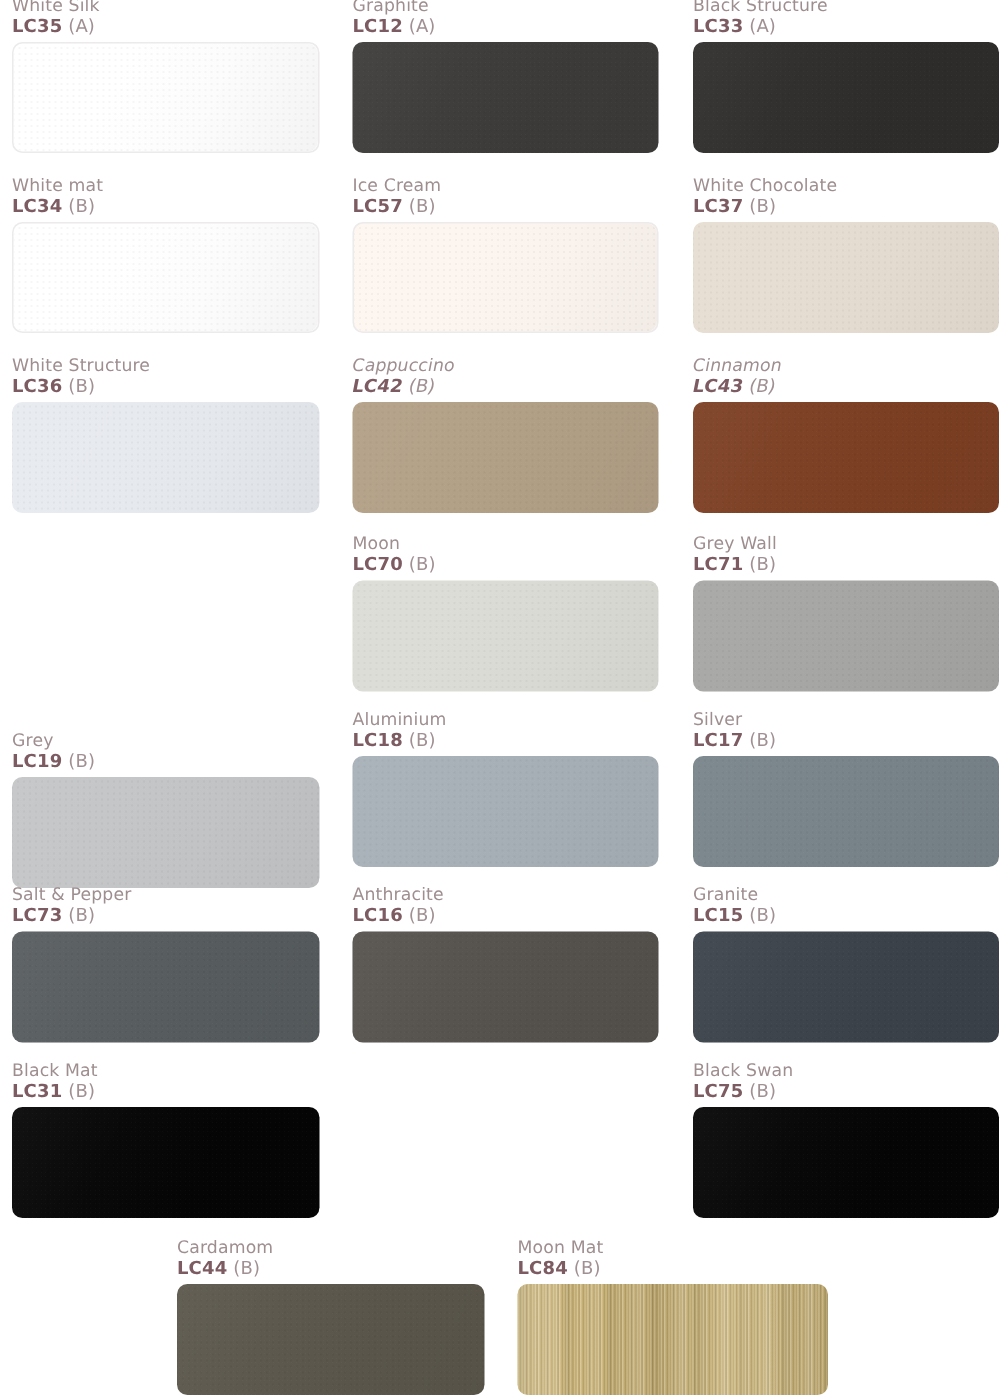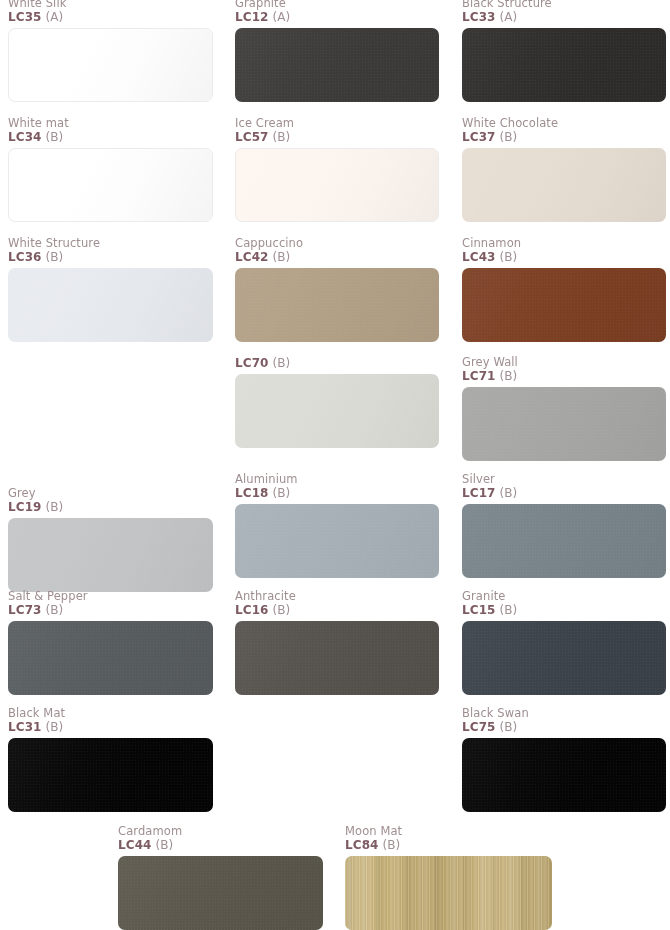--- a/index.html
+++ b/index.html
@@ -166,37 +166,38 @@
       </div>
     </div>
     <div class="swatch-cell" style="left: 8px; top: 237px; width: 205px;">
       <div class="sw-name">White Structure</div>
       <div class="sw-codeline"><span class="sw-code">LC36</span> <span class="sw-group">(B)</span></div>
       <div class="sw-chip" style="width: 205px; height: 74px; background: rgb(231, 234, 239);">
         <span class="grain"></span>
         <span class="sheen"></span>
       </div>
     </div>
-    <div class="swatch-cell" style="left: 235px; top: 237px; width: 204px;">
+    <div class="swatch-cell" style="left: 235px; top: 237px; width: 204px; font-style: italic;">
       <div class="sw-name">Cappuccino</div>
       <div class="sw-codeline"><span class="sw-code">LC42</span> <span class="sw-group">(B)</span></div>
       <div class="sw-chip" style="width: 204px; height: 74px; background: rgb(178, 160, 134);">
         <span class="grain"></span>
         <span class="sheen"></span>
       </div>
     </div>
-    <div class="swatch-cell" style="left: 462px; top: 237px; width: 204px;">
+    <div class="swatch-cell" style="left: 462px; top: 237px; width: 204px; font-style: italic;">
       <div class="sw-name">Cinnamon</div>
       <div class="sw-codeline"><span class="sw-code">LC43</span> <span class="sw-group">(B)</span></div>
       <div class="sw-chip" style="width: 204px; height: 74px; background: rgb(124, 63, 35);">
         <span class="grain"></span>
         <span class="sheen"></span>
       </div>
     </div>
     <div class="swatch-cell" style="left: 235px; top: 356px; width: 204px;">
+      <div class="sw-name">Moon</div>
       <div class="sw-codeline"><span class="sw-code">LC70</span> <span class="sw-group">(B)</span></div>
       <div class="sw-chip" style="width: 204px; height: 74px; background: rgb(219, 220, 213);">
         <span class="grain"></span>
         <span class="sheen"></span>
       </div>
     </div>
     <div class="swatch-cell" style="left: 462px; top: 356px; width: 204px;">
       <div class="sw-name">Grey Wall</div>
       <div class="sw-codeline"><span class="sw-code">LC71</span> <span class="sw-group">(B)</span></div>
       <div class="sw-chip" style="width: 204px; height: 74px; background: rgb(166, 166, 164);">

